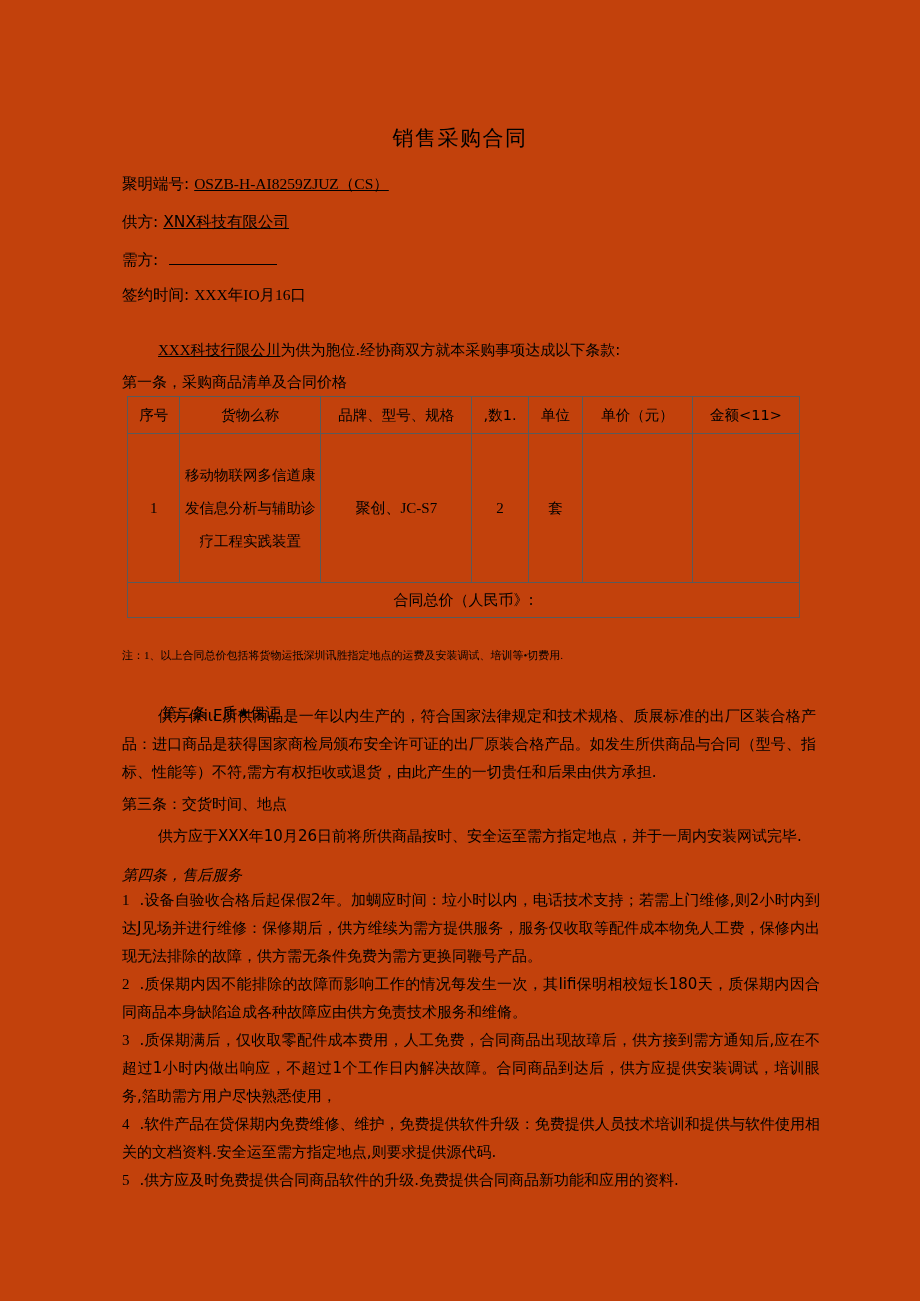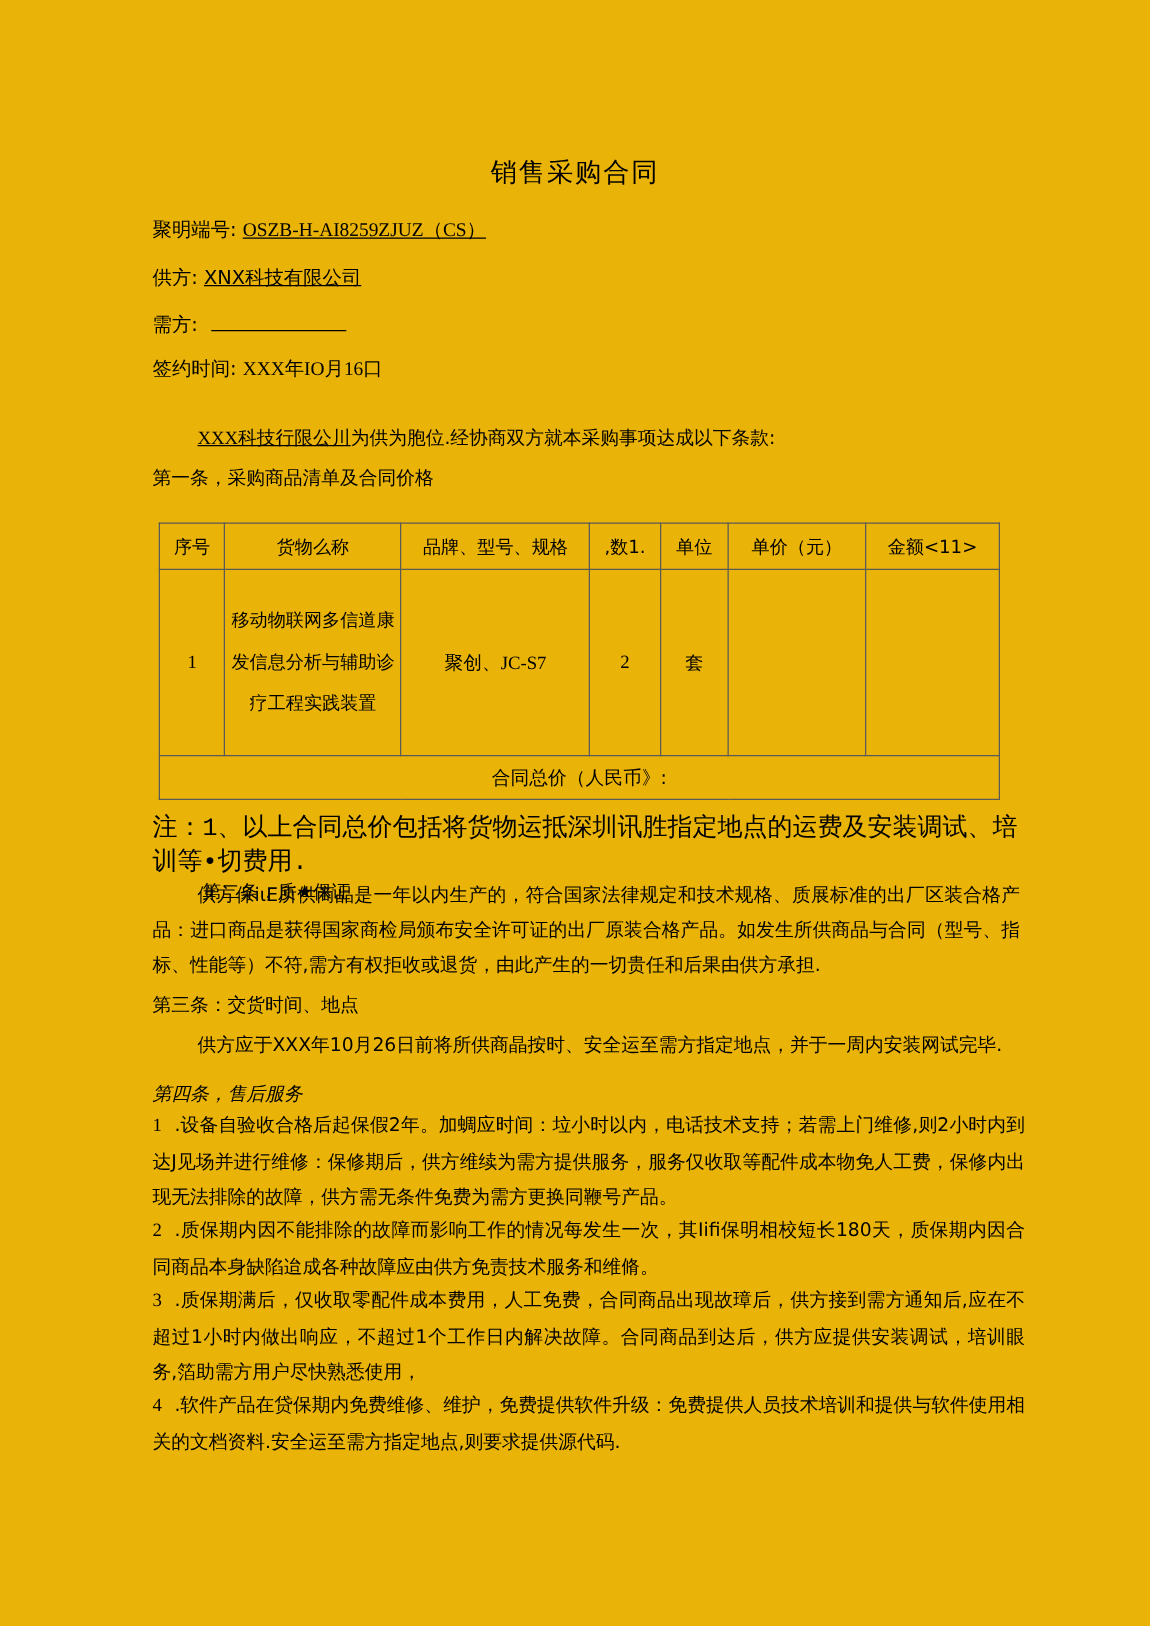--- a/index.html
+++ b/index.html
@@ -13,21 +13,21 @@
     font-family: "Liberation Serif", "DejaVu Serif", serif;
     color: #000000;
     position: relative;
     overflow: hidden;
   }
   .page {
     position: absolute;
     left: 0; top: 0;
     width: 920px;
     height: 1301px;
-    background: #eab308;
+    background: #c2410c;
   }
   .doc-title {
     position: absolute;
     left: 0;
     top: 124px;
     width: 920px;
     text-align: center;
     font-size: 21px;
     font-weight: normal;
     letter-spacing: 1.5px;
@@ -84,21 +84,21 @@
     white-space: nowrap;
   }
   #clause1-head { top: 373px; }
   #clause2-head { top: 704px; margin-left: 40px; }
   #clause3-head { top: 795px; }
   #clause4-head { top: 866px; font-style: italic; }
 
   table.goods {
     position: absolute;
     left: 127px;
-    top: 418px;
+    top: 396px;
     width: 673px;
     border-collapse: collapse;
     font-family: "DejaVu Sans", "Liberation Sans", sans-serif;
     font-size: 14.5px;
   }
   table.goods td, table.goods th {
     border: 1px solid #5a5a5a;
     text-align: center;
     vertical-align: middle;
     font-weight: normal;
@@ -131,22 +131,22 @@
     padding: 9px 6px;
     height: 34px;
     font-size: 15px;
   }
 
   .note {
     position: absolute;
     left: 122px;
     top: 648px;
     width: 700px;
-    font-size: 20px;
-    font-family: Liberation Mono, monospace;
+    font-size: 11px;
+    font-family: Liberation Serif, serif;
   }
 
   .para {
     position: absolute;
     left: 122px;
     width: 694px;
     font-size: 15px;
     line-height: 28px;
     font-family: "DejaVu Sans", "Liberation Sans", sans-serif;
     text-align: justify;
@@ -252,14 +252,17 @@
   </div>
   <div class="svc-item" id="svc-2">
     <span class="num">2</span><span>.质保期内因不能排除的故障而影响工作的情况每发生一次，其Iifi保明相校短长180天，质保期内因合同商品本身缺陷迨成各种故障应由供方免责技术服务和维脩。</span>
   </div>
   <div class="svc-item" id="svc-3">
     <span class="num">3</span><span>.质保期满后，仅收取零配件成本费用，人工免费，合同商品出现故璋后，供方接到需方通知后,应在不超过1小时内做出响应，不超过1个工作日内解决故障。合同商品到达后，供方应提供安装调试，培训眼务,箔助需方用户尽快熟悉使用，</span>
   </div>
   <div class="svc-item" id="svc-4">
     <span class="num">4</span><span>.软件产品在贷保期内免费维修、维护，免费提供软件升级：免费提供人员技术培训和提供与软件使用相关的文档资料.安全运至需方指定地点,则要求提供源代码.</span>
   </div>
+  <div class="svc-item" id="svc-5">
+    <span class="num">5</span><span>.供方应及时免费提供合同商品软件的升级.免费提供合同商品新功能和应用的资料.</span>
+  </div>
 
 </div>
 
 </body></html>

